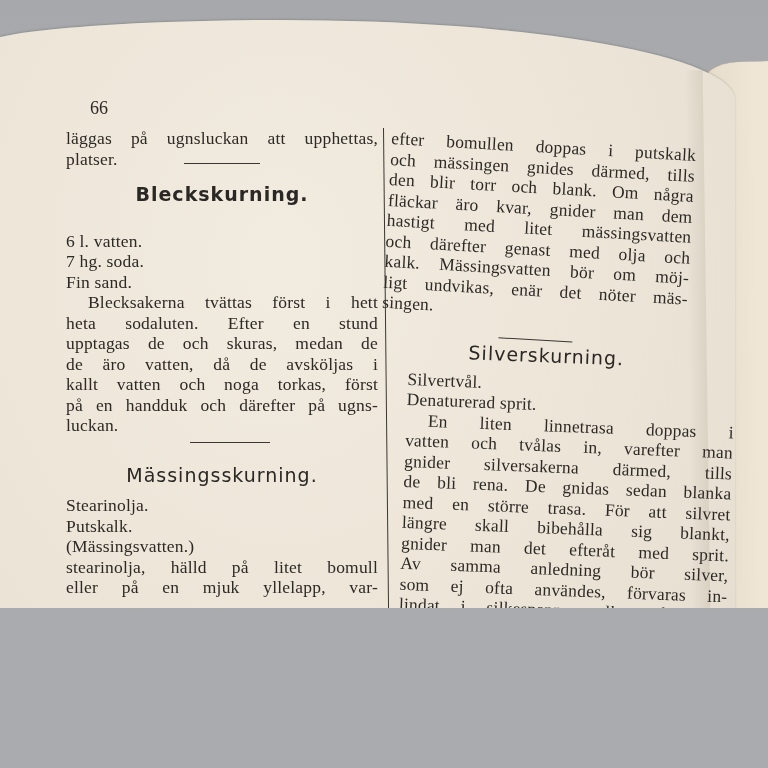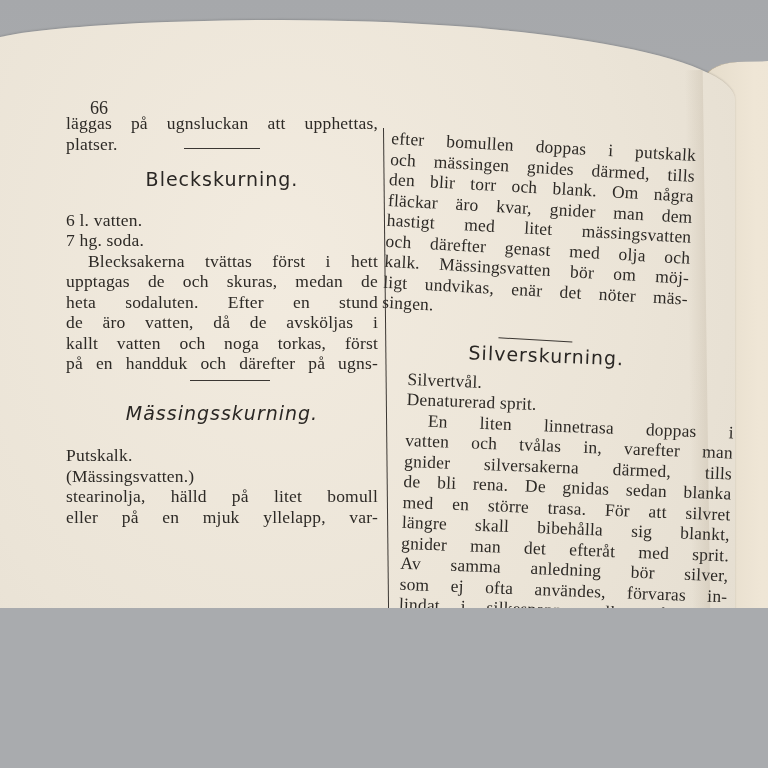--- a/index.html
+++ b/index.html
@@ -64,21 +64,21 @@
       top: 98px;
       font-family: "Liberation Serif", serif;
       font-size: 18px;
       color: #2d2a26;
     }
     .col {
       position: absolute;
     }
     .col-left {
       left: 66px;
-      top: 113px;
+      top: 128px;
       width: 312px;
     }
     .col-right {
       left: 392px;
       top: 128px;
       width: 305px;
       transform: rotate(3.2deg);
       transform-origin: top left;
     }
     .col-right-lower {
@@ -162,32 +162,35 @@
   <div class="page-left"></div>
   <div class="gutter-shadow"></div>
 
   <div class="page-number">66</div>
 
   <div class="col col-left text">
     <span class="line">läggas på ugnsluckan att upphettas,</span>
     <span class="line last">platser.</span>
     <div class="rule" style="width:76px; margin-top:-6px; margin-left:118px;"></div>
 
-    <h2 class="heading" style="margin-top:20px; margin-bottom:20px;">Bleckskurning.</h2>
+    <h2 class="heading" style="margin-top:20px; margin-bottom:26px;font-weight:bold;">Bleckskurning.</h2>
     <span class="line last">6 l. vatten.</span>
     <span class="line last">7 hg. soda.</span>
+    <span class="line last">Fin sand.</span>
     <span class="line indent">Blecksakerna tvättas först i hett</span>
+    <span class="line">heta sodaluten. Efter en stund</span>
     <span class="line">upptagas de och skuras, medan de</span>
-    <span class="line">heta sodaluten. Efter en stund</span>
     <span class="line">de äro vatten, då de avsköljas i</span>
     <span class="line">kallt vatten och noga torkas, först</span>
     <span class="line">på en handduk och därefter på ugns-</span>
+    <span class="line last">luckan.</span>
     <div class="rule" style="width:80px; margin-top:6px; margin-left:124px;"></div>
 
-    <h2 class="heading" style="margin-top:22px; margin-bottom:22px;font-style:italic;">Mässingsskurning.</h2>
+    <h2 class="heading" style="margin-top:22px; margin-bottom:10px;">Mässingsskurning.</h2>
+    <span class="line last">Stearinolja.</span>
     <span class="line last">Putskalk.</span>
     <span class="line last">(Mässingsvatten.)</span>
     <span class="line">stearinolja, hälld på litet bomull</span>
     <span class="line">eller på en mjuk yllelapp, var-</span>
   </div>
 
   <div class="divider"></div>
 
   <div class="col col-right text">
     <span class="line">efter bomullen doppas i putskalk</span>

